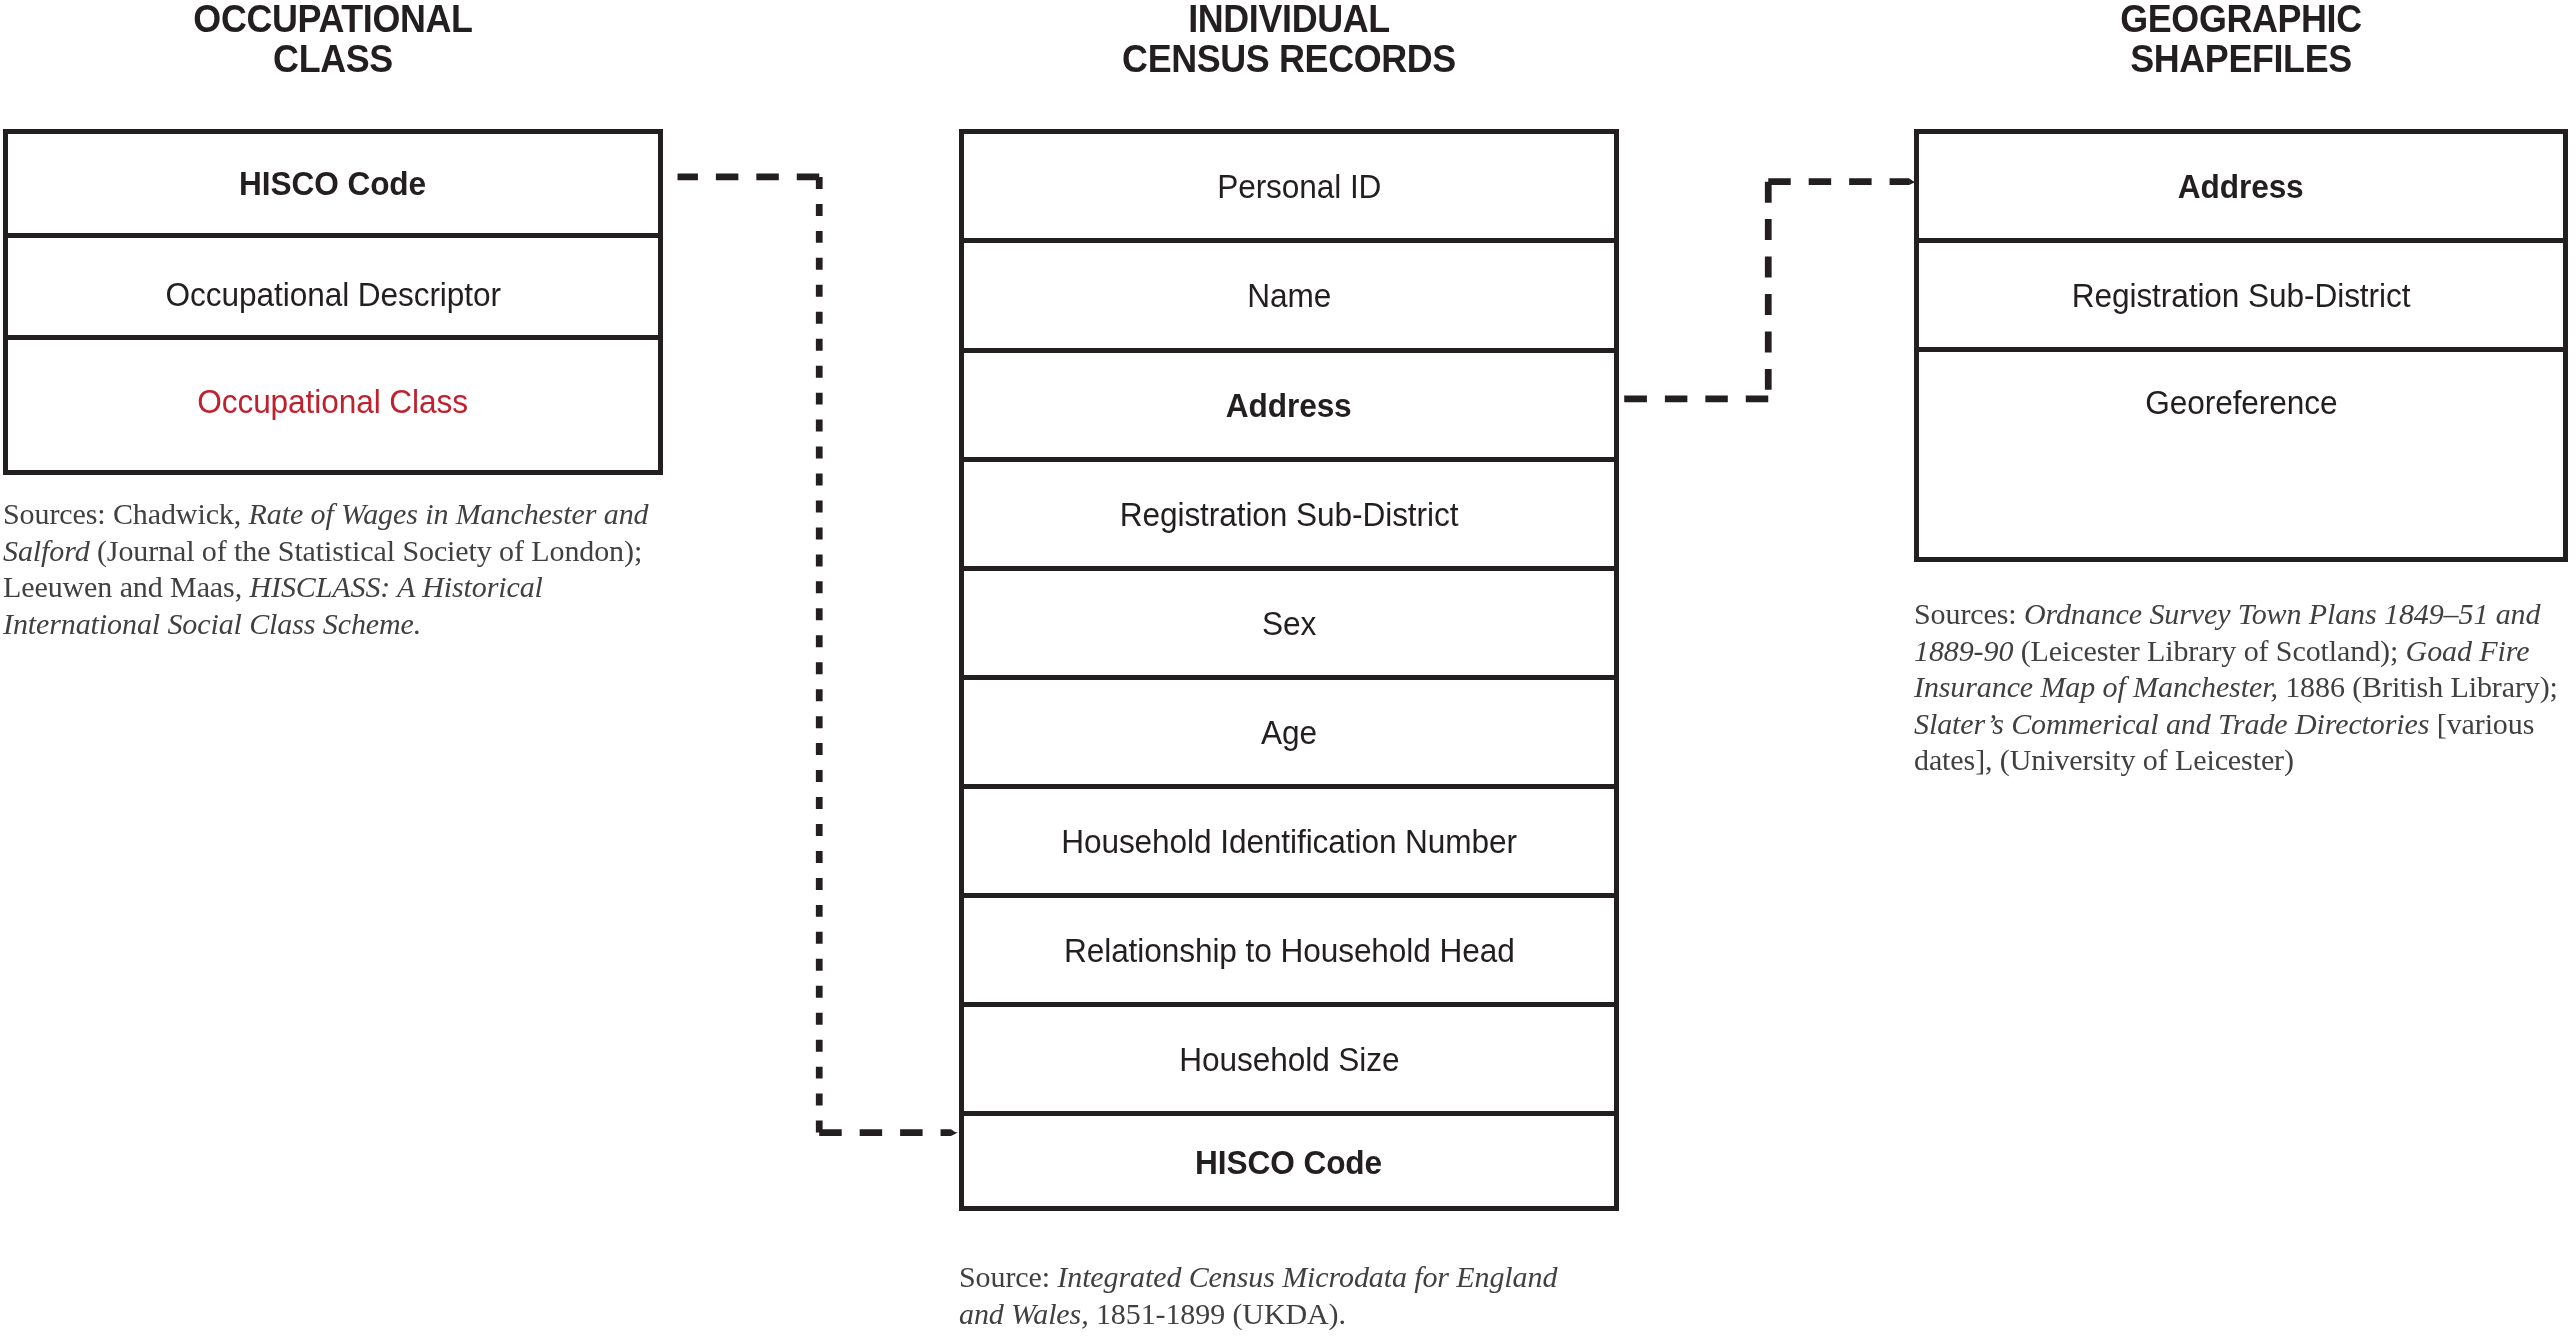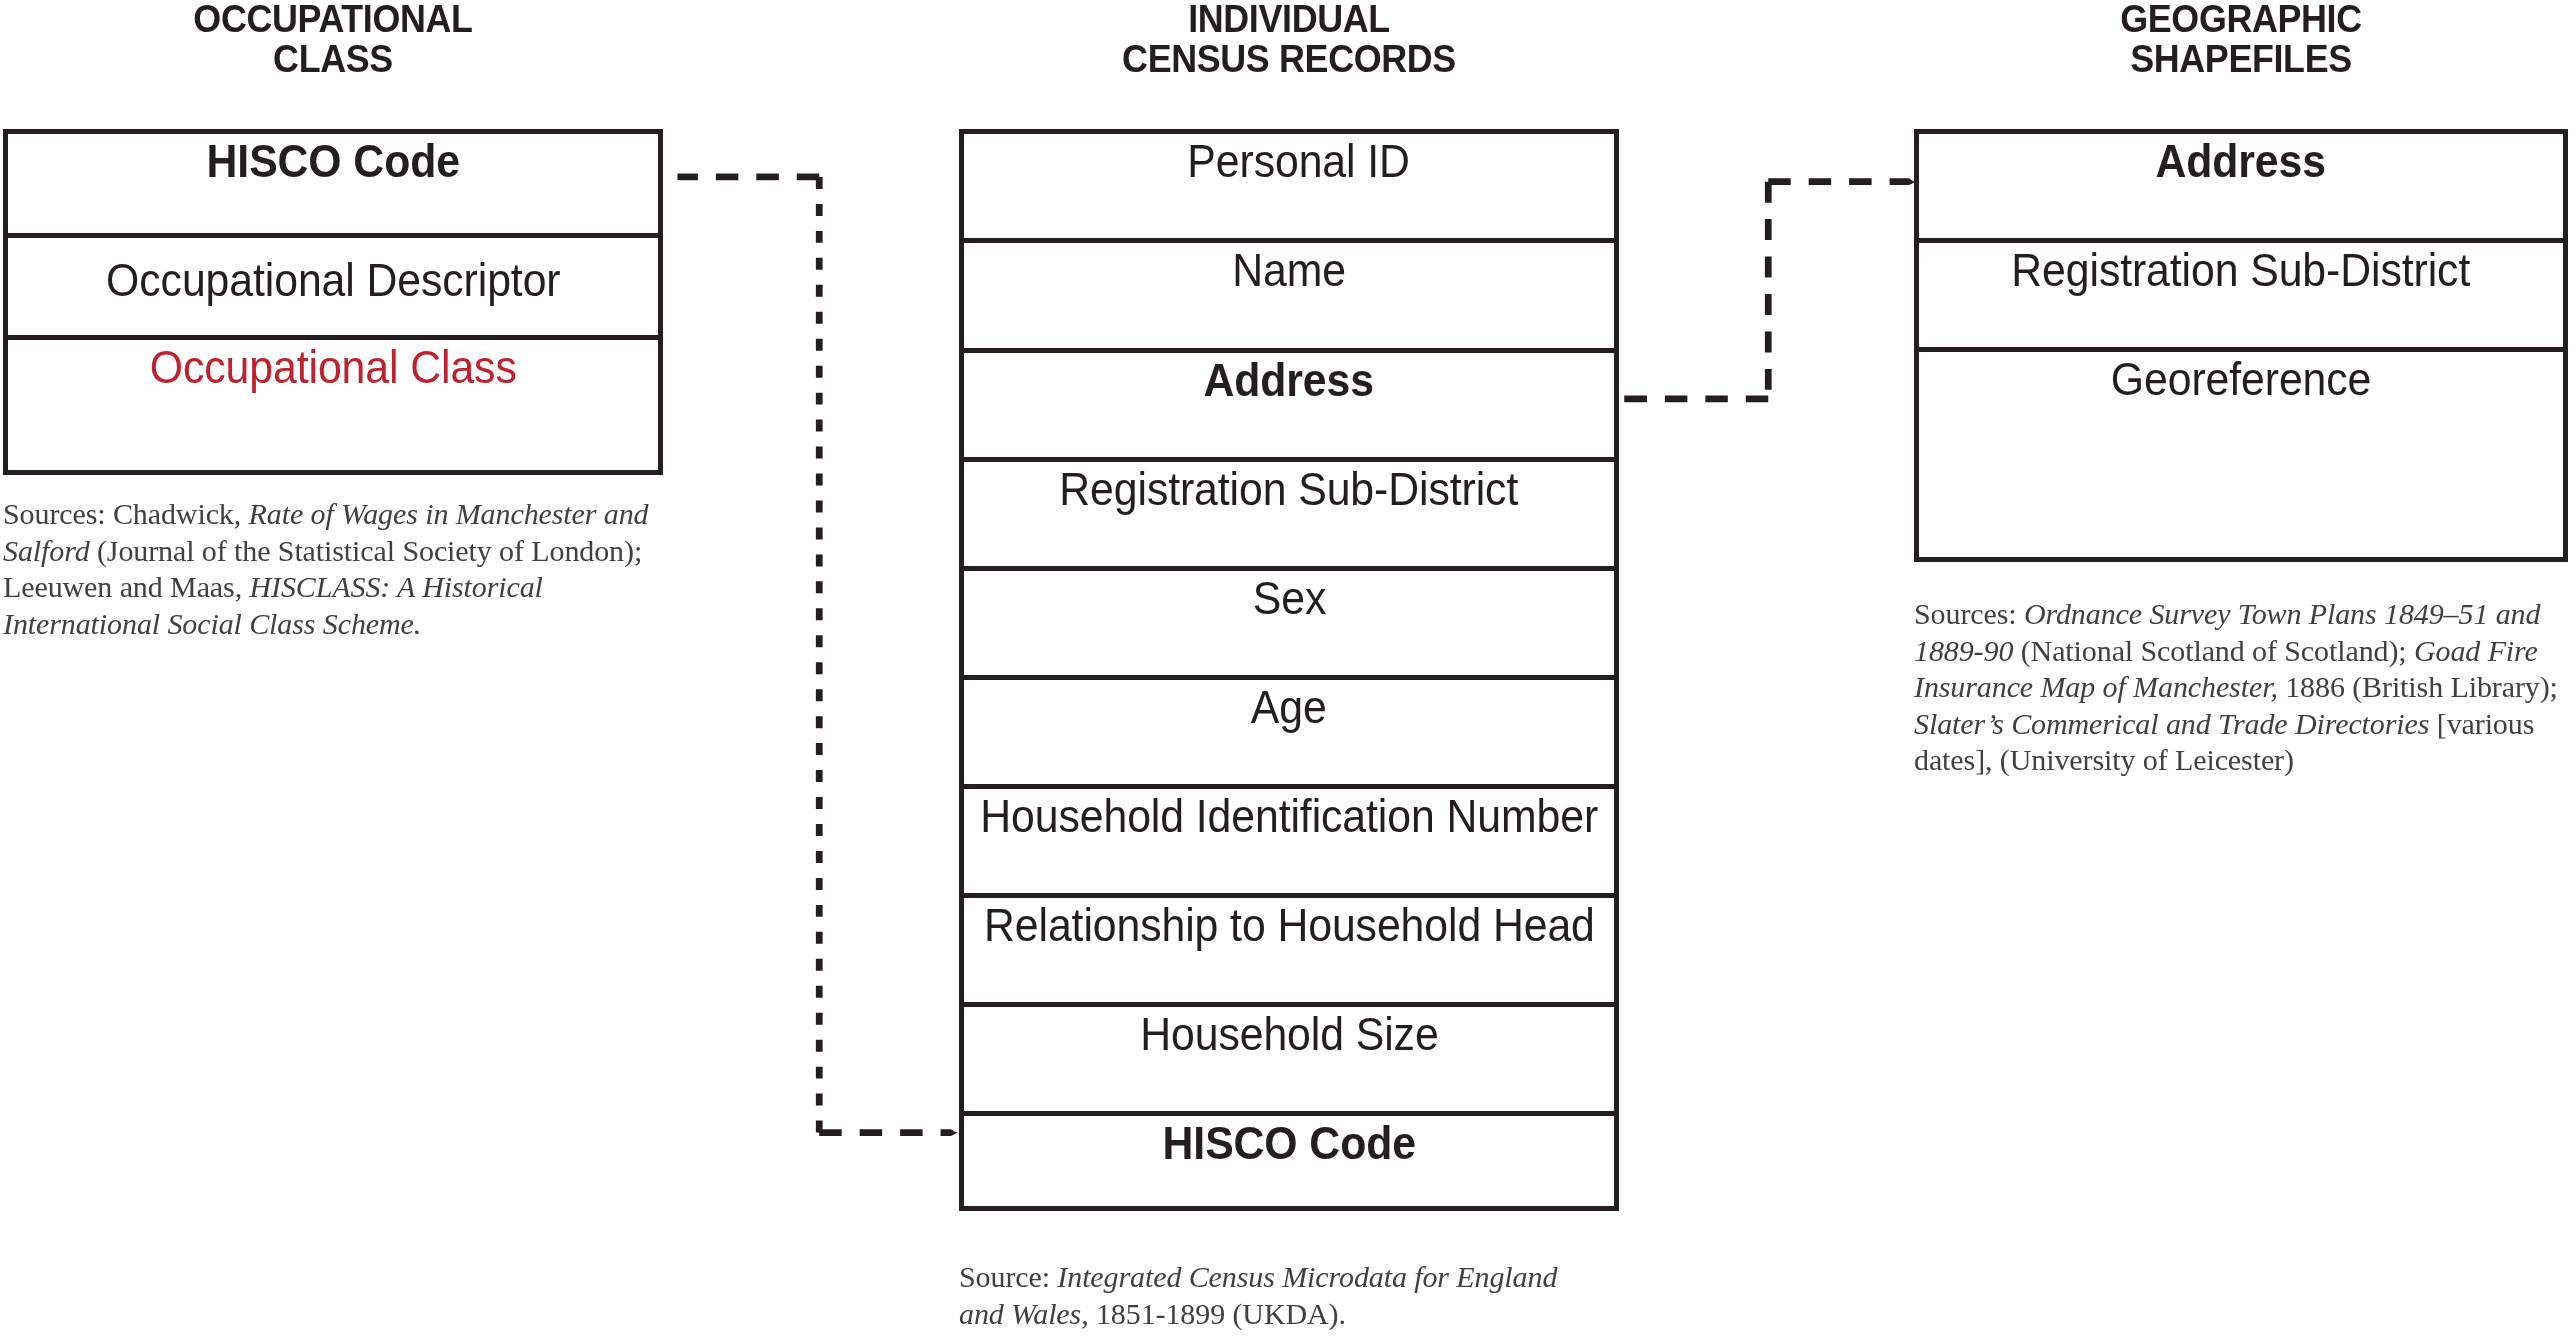--- a/index.html
+++ b/index.html
@@ -35,24 +35,25 @@
   .entity {
     position: absolute;
     border: 5.2px solid #231f20;
     background: #ffffff;
     box-sizing: border-box;
   }
   .entity .row {
     border-bottom: 5.2px solid #231f20;
     box-sizing: border-box;
     display: flex;
+    align-items: center;
     justify-content: center;
     text-align: center;
     font-family: "Liberation Sans", sans-serif;
-    font-size: 46px;
+    font-size: 34px;
     color: #231f20;
     letter-spacing: -0.1px;
   }
   .entity .row:last-child {
     border-bottom: none;
   }
   .entity .row .label {
     transform: scaleX(0.93);
     transform-origin: center center;
     white-space: nowrap;
@@ -152,21 +153,21 @@
   </div>
   <div class="row" style="height:109px;">
     <span class="label">Registration Sub-District</span>
   </div>
   <div class="row" style="height:101px;">
     <span class="label">Georeference</span>
   </div>
 </div>
 
 <div class="source-note" style="left:1914px; top:596px; width:659px;">
-  <span>Sources: </span><i>Ordnance Survey Town Plans 1849–51 and 1889-90</i><span> (National Scotland of Scotland); </span><i>Goad Fire Insurance Map of Manchester,</i><span> 1886 (British Library); </span><i>Slater’s Commerical and Trade Directories</i><span> [various dates], (University of Leicester)</span>
+  <span>Sources: </span><i>Ordnance Survey Town Plans 1849–51 and 1889-90</i><span> (Leicester Library of Scotland); </span><i>Goad Fire Insurance Map of Manchester,</i><span> 1886 (British Library); </span><i>Slater’s Commerical and Trade Directories</i><span> [various dates], (University of Leicester)</span>
 </div>
 
 <svg class="connector" style="left:644px; top:157px; width:337px; height:997px;" viewBox="0 0 450 1330">
   <defs>
     <marker id="arrowL" markerWidth="10" markerHeight="9" refX="9" refY="4.5" orient="auto" markerUnits="userSpaceOnUse">
       <path d="M9,0 L9,9 L0,4.5 Q4,4.5 9,0 Z" fill="#231f20"></path>
     </marker>
     <marker id="arrowR" markerWidth="10" markerHeight="9" refX="1" refY="4.5" orient="auto" markerUnits="userSpaceOnUse">
       <path d="M1,0 L1,9 L10,4.5 Q6,4.5 1,0 Z" fill="#231f20"></path>
     </marker>

